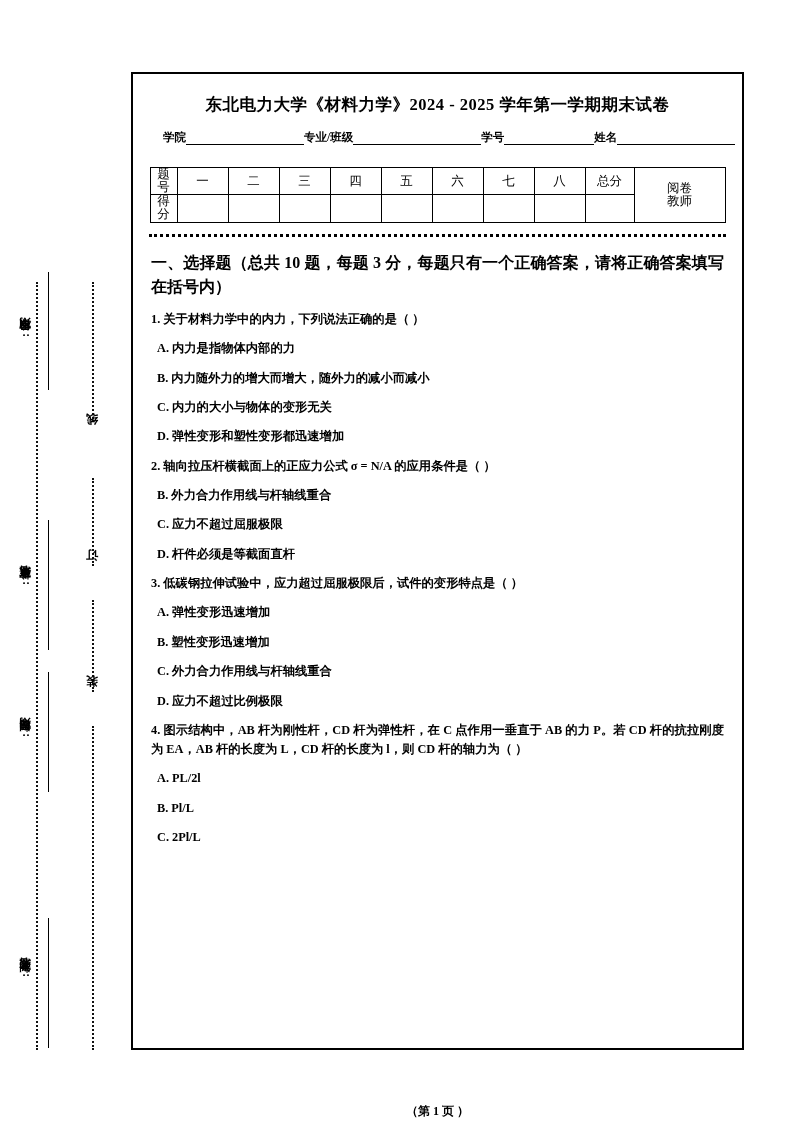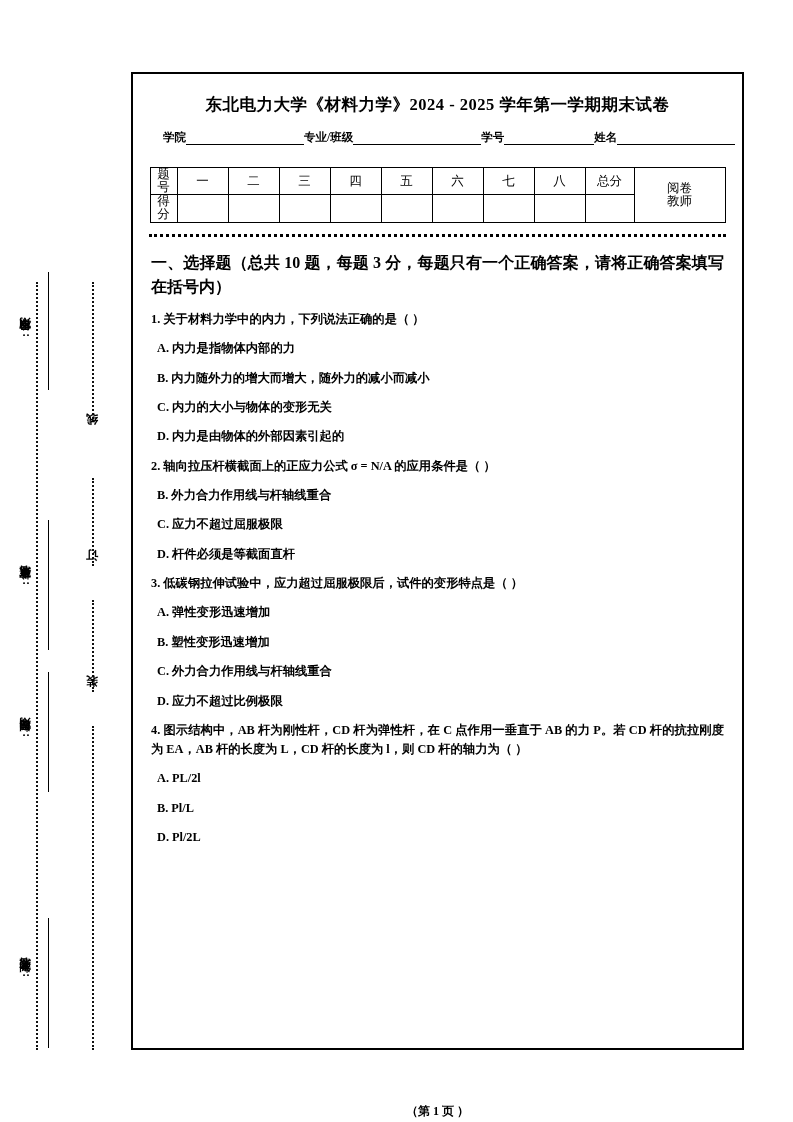--- a/index.html
+++ b/index.html
@@ -291,35 +291,35 @@
     <div class="sep-dots"></div>
 
     <div class="body-text">
 
       <div class="section-head">一、选择题（总共 10 题，每题 3 分，每题只有一个正确答案，请将正确答案填写在括号内）</div>
 
       <div class="q-stem">1. 关于材料力学中的内力，下列说法正确的是（   ）</div>
       <div class="q-opt">A. 内力是指物体内部的力</div>
       <div class="q-opt">B. 内力随外力的增大而增大，随外力的减小而减小</div>
       <div class="q-opt">C. 内力的大小与物体的变形无关</div>
-      <div class="q-opt">D. 内力是由物体的外部因素引起的</div>
+      <div class="q-opt">D. 弹性变形和塑性变形都迅速增加</div>
 
       <div class="q-stem">2. 轴向拉压杆横截面上的正应力公式 σ = N/A 的应用条件是（   ）</div>
       <div class="q-opt">B. 外力合力作用线与杆轴线重合</div>
       <div class="q-opt">C. 应力不超过屈服极限</div>
       <div class="q-opt">D. 杆件必须是等截面直杆</div>
 
       <div class="q-stem">3. 低碳钢拉伸试验中，应力超过屈服极限后，试件的变形特点是（   ）</div>
       <div class="q-opt">A. 弹性变形迅速增加</div>
       <div class="q-opt">B. 塑性变形迅速增加</div>
       <div class="q-opt">C. 外力合力作用线与杆轴线重合</div>
       <div class="q-opt">D. 应力不超过比例极限</div>
 
       <div class="q-stem">4. 图示结构中，AB 杆为刚性杆，CD 杆为弹性杆，在 C 点作用一垂直于 AB 的力 P。若 CD 杆的抗拉刚度为 EA，AB 杆的长度为 L，CD 杆的长度为 l，则 CD 杆的轴力为（   ）</div>
       <div class="q-opt">A. PL/2l</div>
       <div class="q-opt">B. Pl/L</div>
-      <div class="q-opt">D. Pl/2L</div>
+      <div class="q-opt">C. 2Pl/L</div>
 
     </div>
   </div>
 </div>
 
 <div class="page-footer">（第 1 页 ）</div>
 
 </body></html>

